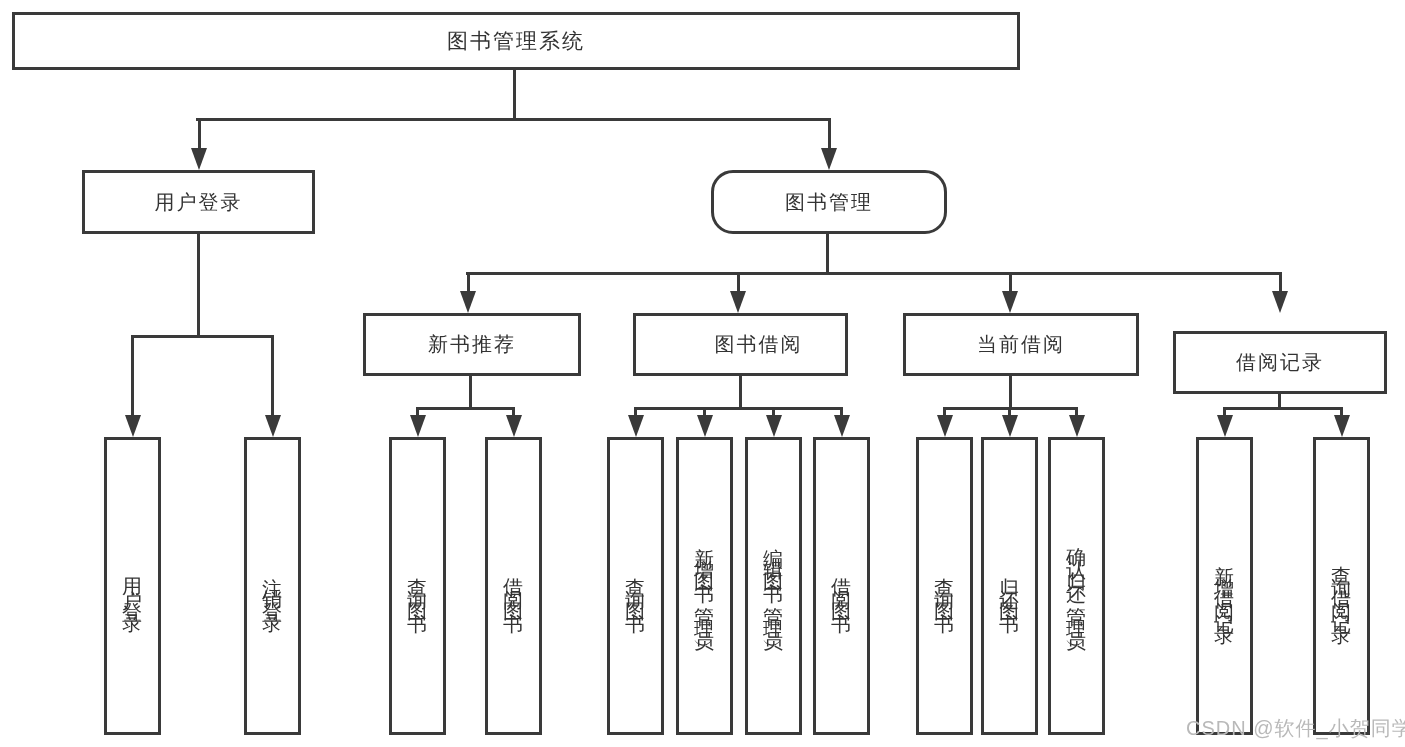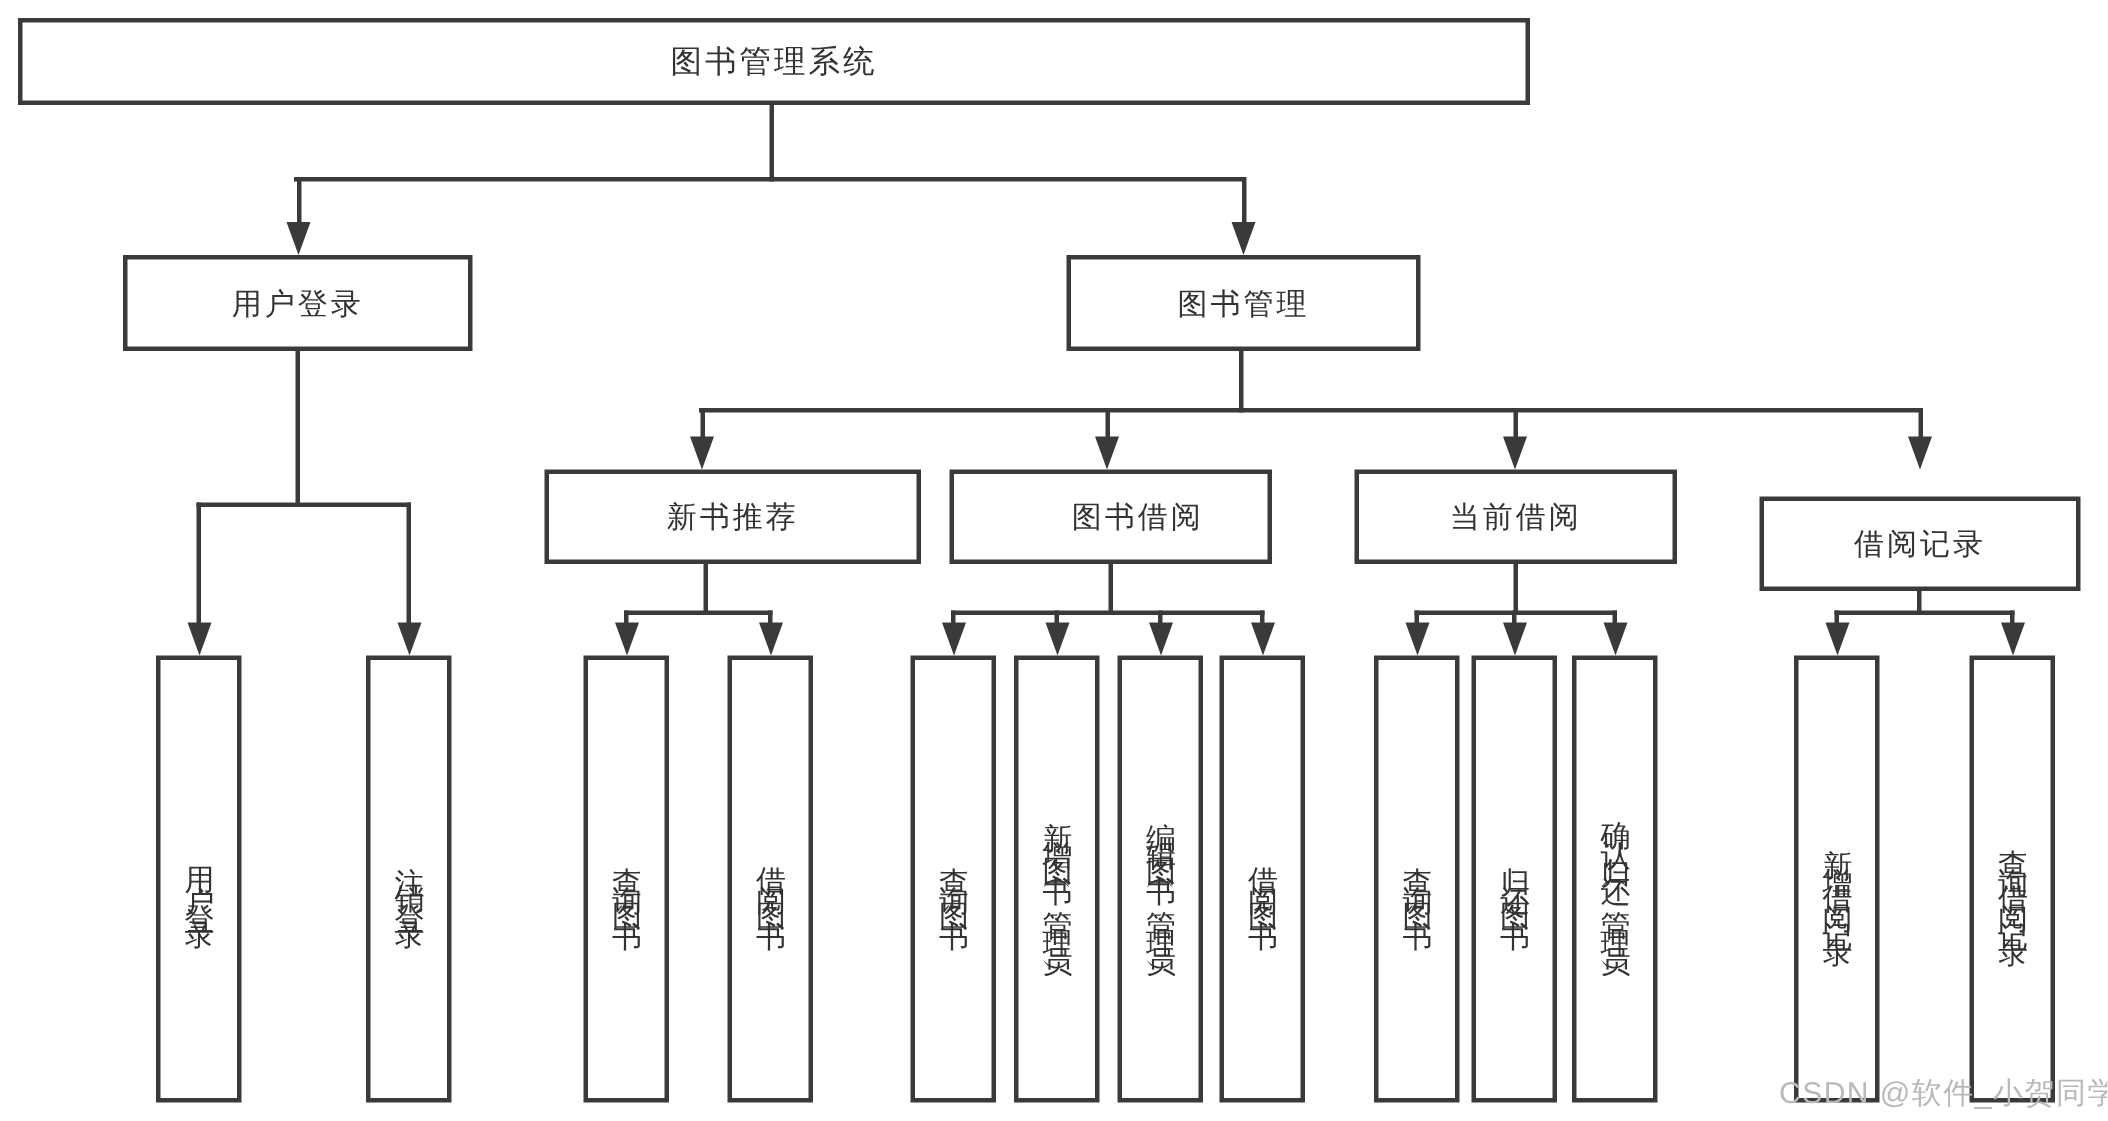--- a/index.html
+++ b/index.html
@@ -41,25 +41,25 @@
   }
 </style>
 </head>
 <body>
 
 <div class="canvas">
 
   <div class="box root" style="left:12px;top:12px;width:1008px;height:58px;">图书管理系统</div>
 
   <div class="box" style="left:82px;top:170px;width:233px;height:64px;">用户登录</div>
-  <div class="box" style="left:711px;top:170px;width:236px;height:64px;">图书管理</div>
+  <div class="box" style="left:711px;top:170px;width:236px;height:64px;border-radius:22px;">图书管理</div>
 
-  <div class="box" style="left:363px;top:313px;width:251px;height:63px;text-align:center;">新书推荐</div>
+  <div class="box" style="left:363px;top:313px;width:218px;height:63px;text-align:center;">新书推荐</div>
   <div class="box" style="left:633px;top:313px;width:215px;height:63px;padding-left:36px;">图书借阅</div>
-  <div class="box" style="left:903px;top:313px;width:215px;height:63px;">当前借阅</div>
+  <div class="box" style="left:903px;top:313px;width:236px;height:63px;">当前借阅</div>
   <div class="box" style="left:1173px;top:313px;width:214px;height:63px;margin-top:18px;">借阅记录</div>
 
   <div class="leaf" style="left:104px;top:437px;width:57px;height:298px;">
     <span>用户登录</span>
   </div>
   <div class="leaf" style="left:244px;top:437px;width:57px;height:298px;">
     <span>注销登录</span>
   </div>
 
   <div class="leaf" style="left:389px;top:437px;width:57px;height:298px;">

